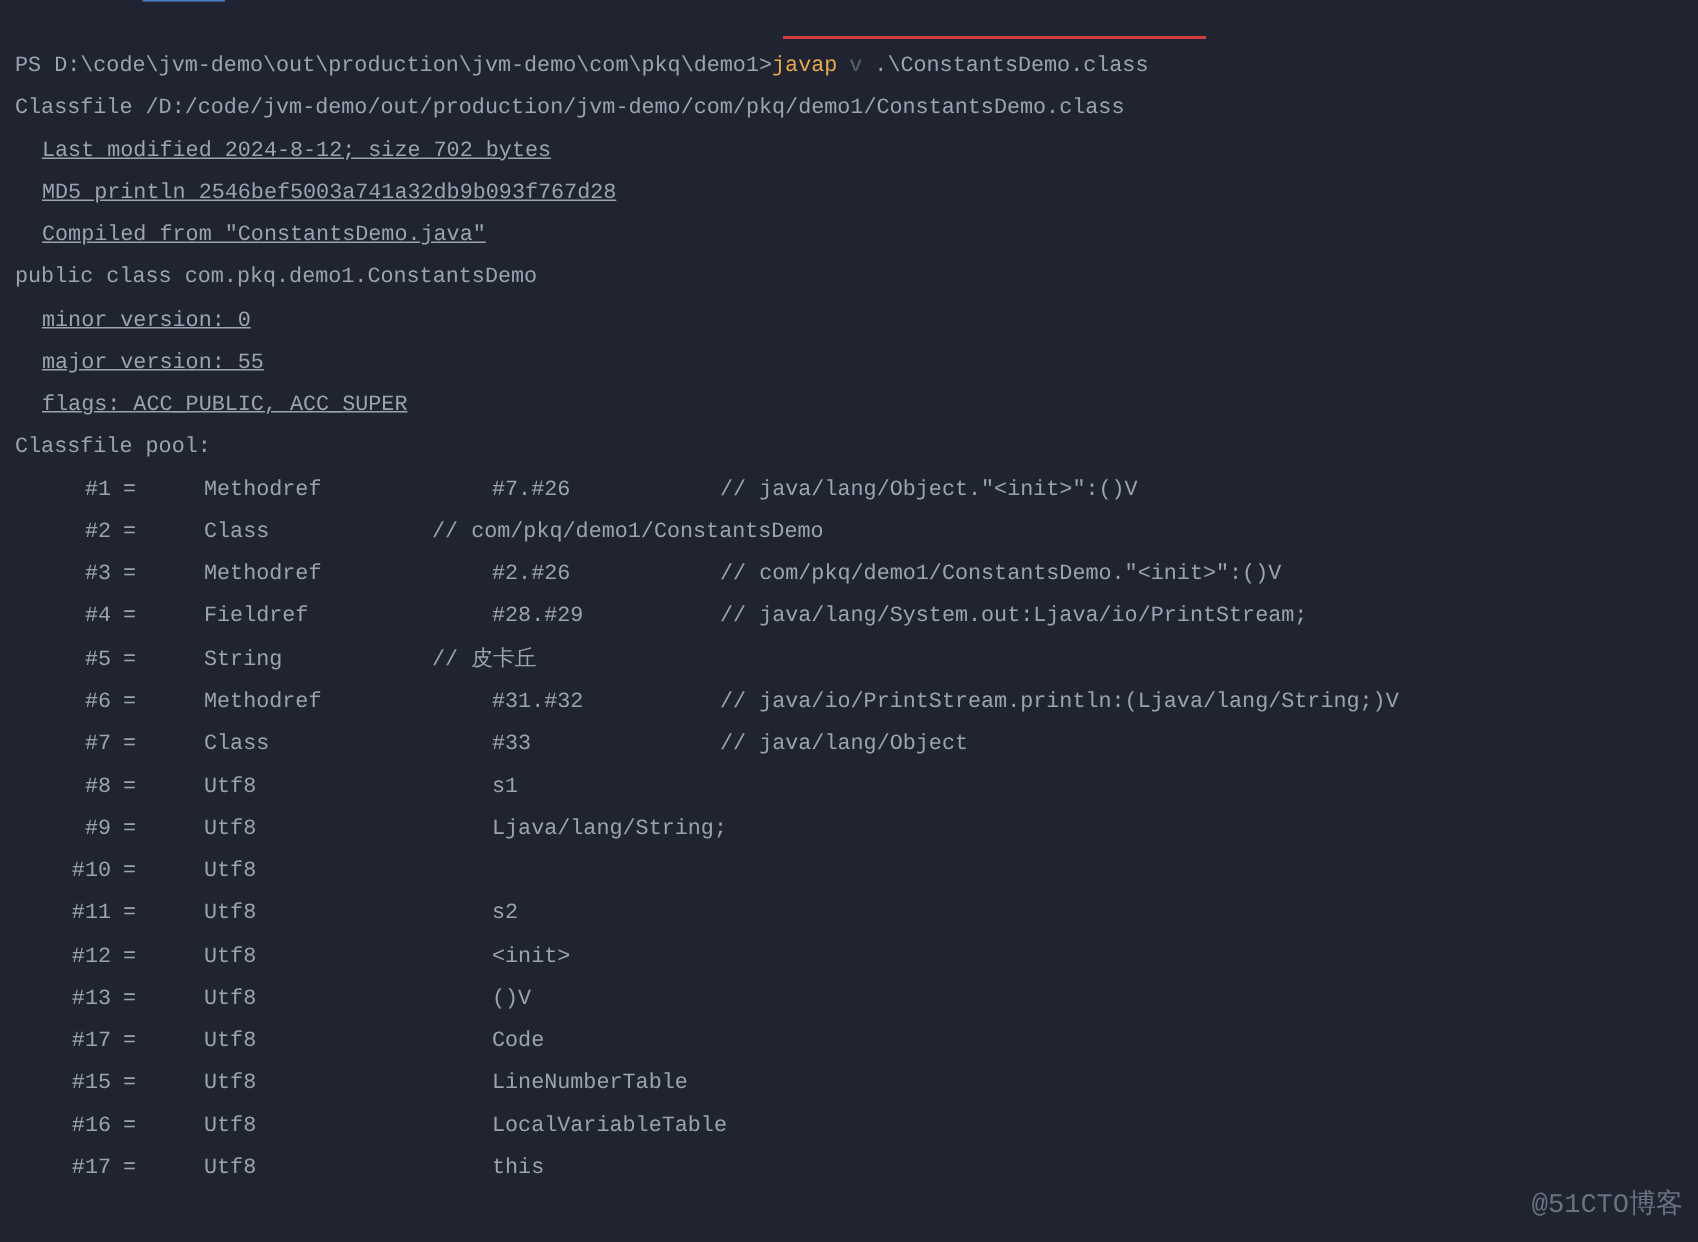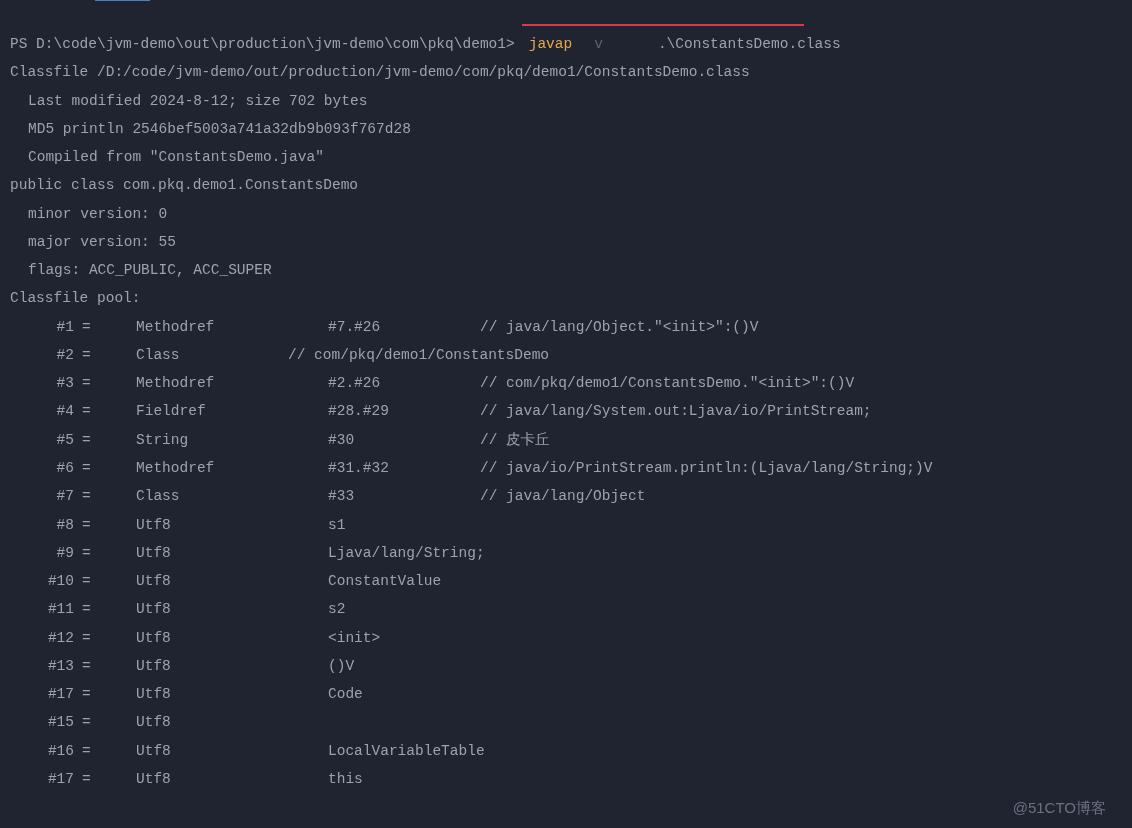--- a/index.html
+++ b/index.html
@@ -16,52 +16,51 @@
       padding: 6px 10px;
       width: 1132px;
       height: 828px;
       overflow: hidden;
       position: relative;
     }
     .prompt-line {
       display: flex;
       flex-wrap: wrap;
       align-items: baseline;
-      gap: 14px;
     }
     .prompt-path {
       color: #9ba3b0;
     }
     .cmd-javap {
       color: #e8a84e;
       position: relative;
       margin-top: 24px;
     }
     .cmd-flag {
       color: #5a6170;
       margin: 0 8px;
     }
     .cmd-arg {
       color: #9ba3b0;
       position: relative;
-      margin-left: 33px;
     }
     .underline-red {
       position: absolute;
       height: 2px;
       background-color: #d43e3e;
       left: 522px;
       width: 282px;
       top: 24px;
     }
     .line {
       white-space: pre;
     }
     .indent-1 {
       padding-left: 18px;
+      text-decoration: underline;
     }
     .pool-row {
       display: flex;
       padding-left: 20px;
     }
     .pool-idx {
       width: 52px;
       text-align: right;
       padding-right: 8px;
     }
@@ -75,24 +74,24 @@
     .pool-val {
       width: 152px;
       margin-left: 40px;
     }
     .pool-comment {
       color: #9ba3b0;
     }
     .watermark {
       position: absolute;
       bottom: 6px;
-      right: 26px;
+      right: 10px;
       color: #6a7280;
-      font-size: 15px;
-      font-family: Liberation Sans, sans-serif;
+      font-size: 18px;
+      font-family: Liberation Mono, monospace;
     }
     .top-tab {
       position: absolute;
       top: -2px;
       left: 95px;
       width: 55px;
       height: 3px;
       background-color: #4a80c7;
     }
   </style>
@@ -144,21 +143,20 @@
       <span class="pool-idx">#4</span>
       <span class="pool-eq">= </span>
       <span class="pool-type">Fieldref</span>
       <span class="pool-val">#28.#29</span>
       <span class="pool-comment">// java/lang/System.out:Ljava/io/PrintStream;</span>
     </div>
     <div class="pool-row">
       <span class="pool-idx">#5</span>
       <span class="pool-eq">= </span>
       <span class="pool-type">String</span>
-      <span class="pool-val">#30</span>
       <span class="pool-comment">// 皮卡丘</span>
     </div>
     <div class="pool-row">
       <span class="pool-idx">#6</span>
       <span class="pool-eq">= </span>
       <span class="pool-type">Methodref</span>
       <span class="pool-val">#31.#32</span>
       <span class="pool-comment">// java/io/PrintStream.println:(Ljava/lang/String;)V</span>
     </div>
     <div class="pool-row">
@@ -179,21 +177,20 @@
       <span class="pool-idx">#9</span>
       <span class="pool-eq">= </span>
       <span class="pool-type">Utf8</span>
       <span class="pool-val">Ljava/lang/String;</span>
       <span class="pool-comment"></span>
     </div>
     <div class="pool-row">
       <span class="pool-idx">#10</span>
       <span class="pool-eq">= </span>
       <span class="pool-type">Utf8</span>
-      <span class="pool-val">ConstantValue</span>
       <span class="pool-comment"></span>
     </div>
     <div class="pool-row">
       <span class="pool-idx">#11</span>
       <span class="pool-eq">= </span>
       <span class="pool-type">Utf8</span>
       <span class="pool-val">s2</span>
       <span class="pool-comment"></span>
     </div>
     <div class="pool-row">
@@ -214,20 +211,21 @@
       <span class="pool-idx">#17</span>
       <span class="pool-eq">= </span>
       <span class="pool-type">Utf8</span>
       <span class="pool-val">Code</span>
       <span class="pool-comment"></span>
     </div>
     <div class="pool-row">
       <span class="pool-idx">#15</span>
       <span class="pool-eq">= </span>
       <span class="pool-type">Utf8</span>
+      <span class="pool-val">LineNumberTable</span>
       <span class="pool-comment"></span>
     </div>
     <div class="pool-row">
       <span class="pool-idx">#16</span>
       <span class="pool-eq">= </span>
       <span class="pool-type">Utf8</span>
       <span class="pool-val">LocalVariableTable</span>
       <span class="pool-comment"></span>
     </div>
     <div class="pool-row">

